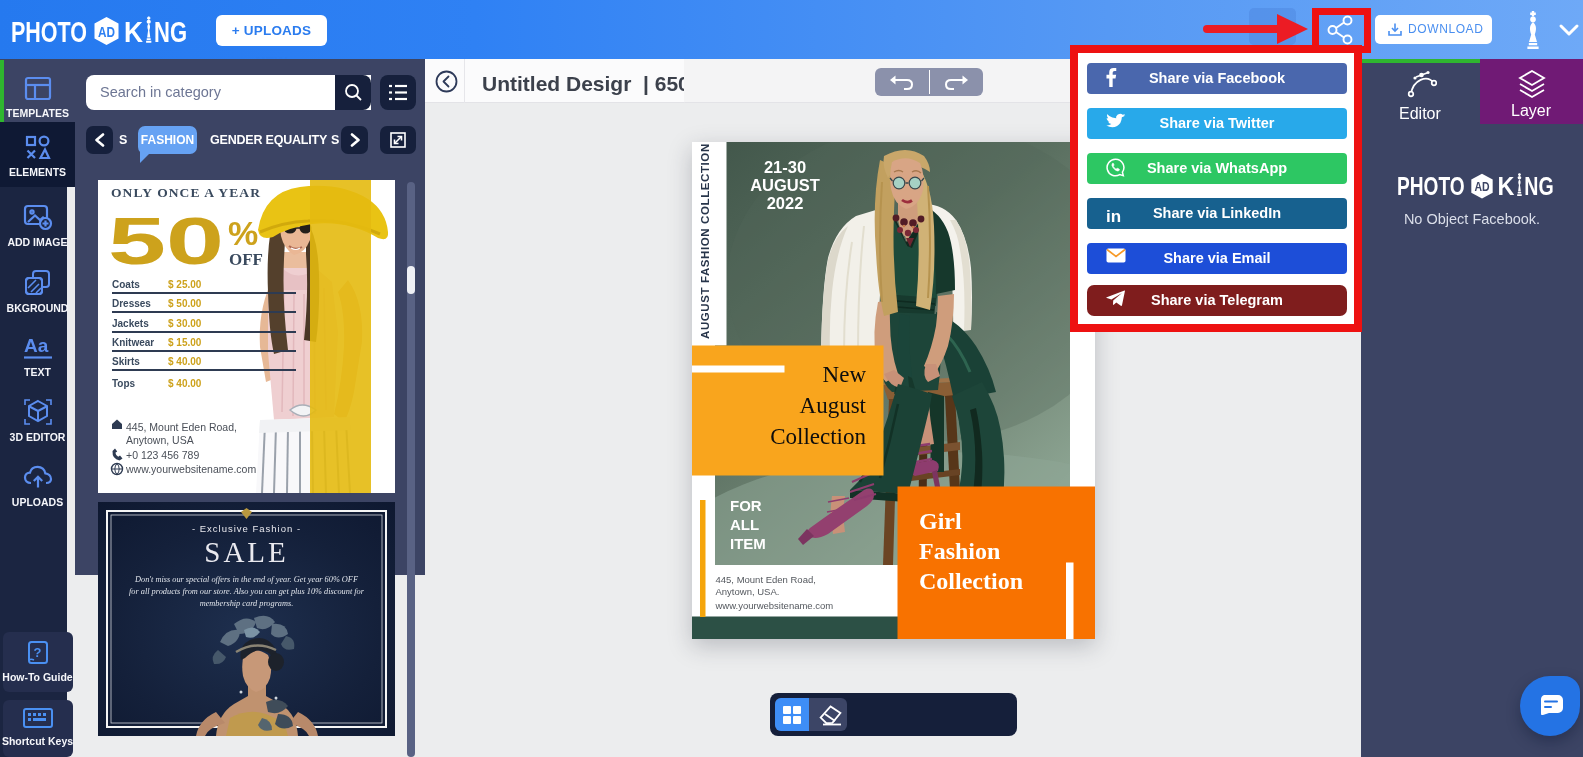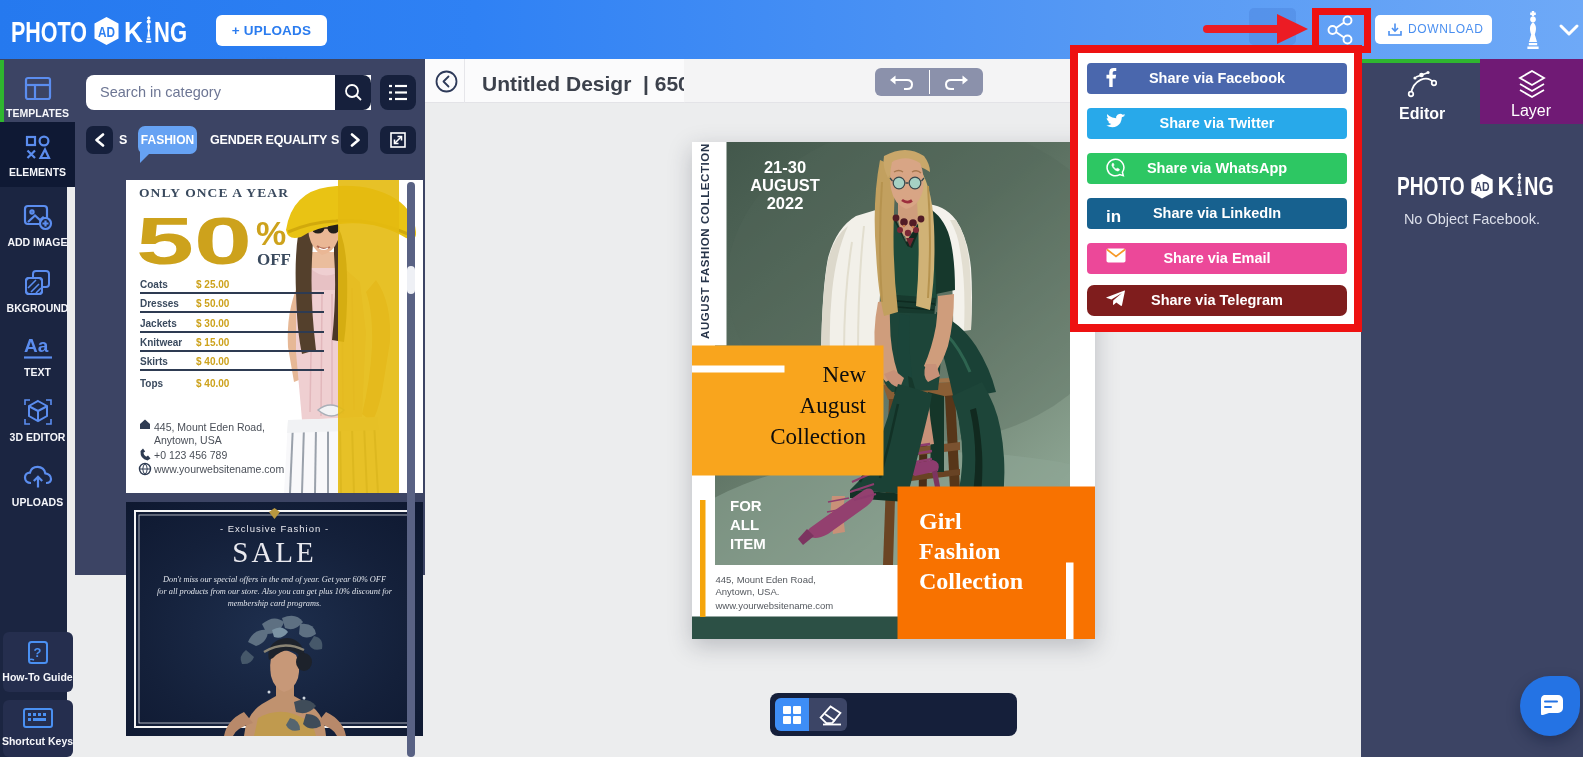--- a/index.html
+++ b/index.html
@@ -28,21 +28,21 @@
   #searchbox { left:11px; top:16px; width:285px; height:35px; background:#fff; border-radius:8px 0 0 8px; }
   #searchbox input { border:0; outline:none; width:240px; margin:9px 0 0 14px; font-size:14.5px; color:#333; font-family:"Liberation Sans",sans-serif; }
   #searchbox input::placeholder { color:#6d7694; }
   #searchbtn { left:260px; top:16px; width:36px; height:35px; background:#16203c; border-radius:0 8px 8px 0; }
   #listbtn { left:305px; top:16px; width:36px; height:35px; background:#16203c; border-radius:8px; }
   .catbtn { position:absolute; background:#16203c; border-radius:7px; }
   .cattext { position:absolute; color:#fff; font-weight:700; font-size:12.5px; top:7px; letter-spacing:-0.2px; }
   #chip { position:absolute; left:63px; top:0px; width:59px; height:28px; background:#66a2f3; border-radius:7px; color:#fff; font-weight:700; font-size:12px; text-align:center; line-height:28px; }
   #chip:after { content:""; position:absolute; left:2px; top:26px; width:0; height:0; border-left:11px solid #66a2f3; border-bottom:11px solid transparent; }
 
-  .card { position:absolute; left:23px; width:297px; background:#fff;margin-left:28px; }
+  .card { position:absolute; left:23px; width:297px; background:#fff; }
   
   #sbtrack { left:332px; top:123px; width:8px; height:575px; background:#596284; border-radius:4px; }
   #sbthumb { left:332px; top:207px; width:8px; height:28px; background:#eef0f5; border-radius:4px; }
 
   
   #canvasbar { left:425px; top:59px; width:936px; height:44px; background:#fbfbfc; border-bottom:1px solid #e3e3e7; }
   #cb-title { position:absolute; left:57px; top:13px; font-size:21px; color:#3c414c; font-weight:700; }
   .cb-div { position:absolute; top:0; width:1px; height:44px; background:#e6e6ea; }
   #undoredo { position:absolute; left:450px; top:9px; width:108px; height:28px; background:#8b91ab; border-radius:6px; }
   #undoredo .mid { position:absolute; left:54px; top:2px; width:1px; height:24px; background:#fff; }
@@ -634,21 +634,21 @@
       <g stroke="#fff" stroke-width="1.7" fill="none">
         <path d="M4 24 C6 10 20 4 27 13"></path>
         <circle cx="4" cy="24" r="2.3" fill="#3c4464"></circle>
         <circle cx="27" cy="13" r="2.3" fill="#3c4464"></circle>
         <line x1="9" y1="7" x2="20" y2="3"></line>
         <circle cx="14.5" cy="5" r="2.3" fill="#fff" stroke="none"></circle>
         <circle cx="8" cy="8" r="1.6" fill="#fff" stroke="none"></circle>
         <circle cx="21" cy="2.5" r="1.6" fill="#fff" stroke="none"></circle>
       </g>
     </svg>
-    <div class="tablabel" style="left:38px; top:46px;font-weight:bold;">Editor</div>
+    <div class="tablabel" style="left:38px; top:46px;">Editor</div>
     <div id="rlogo" class="abs">
       <svg width="170" height="30" viewBox="0 0 170 30">
         <g transform="scale(0.89)">
         <text x="0" y="27" font-family="Liberation Sans" font-size="28" font-weight="bold" fill="#ffffff" textLength="76" lengthAdjust="spacingAndGlyphs">PHOTO</text>
         <polygon points="95.5,3 107.5,9.5 107.5,24.5 95.5,31 83.5,24.5 83.5,9.5" fill="#ffffff"></polygon>
         <text x="87" y="22.5" font-family="Liberation Sans" font-size="14" font-weight="bold" fill="#3c4464" textLength="17" lengthAdjust="spacingAndGlyphs">AD</text>
         <text x="113" y="27" font-family="Liberation Sans" font-size="28" font-weight="bold" fill="#ffffff" textLength="19" lengthAdjust="spacingAndGlyphs">K</text>
         <g transform="translate(133,2.5) scale(1.02)">
           <path d="M4.5 0 v3 M3 1.5 h3" stroke="#fff" stroke-width="1.6" fill="none"></path>
           <circle cx="4.5" cy="5" r="2" fill="#fff"></circle>
@@ -677,21 +677,21 @@
         </svg>
     </div>
     <div class="shbtn" style="top:55px; background:#28a9ea;">Share via Twitter
       <svg width="20" height="17" viewBox="0 0 20 17">
           <path d="M19.4 2 q-0.8 0.5 -1.9 0.7 q1.1-0.7 1.4-1.8 q-1 0.6 -2.2 0.9 Q15.6 0.7 14.2 0.7 q-2.8 0 -3.9 2.6 q-0.3 0.8 -0.1 2 Q6 5.1 3.3 3 Q2 2 1.3 1 q-1.2 2.5 0.9 4.4 q-0.8 0 -1.5 -0.4 q0 2.7 2.9 3.5 q-0.9 0.2 -1.6 0 q0.8 2.3 3.4 2.5 q-2.2 1.7 -5.1 1.4 q5.6 3.3 10.8 0.6 q4.3 -2.4 4.7 -8.2 q0 -0.5 0 -0.6 Q18.7 3.2 19.4 2 Z" fill="#fff"></path>
         </svg>
     </div>
     <div class="shbtn" style="top:145px; background:#17618f;">Share via LinkedIn
       <span class="ictxt" style="font-size:17px; font-weight:700; top:3px;">in</span>
     </div>
-    <div class="shbtn" style="top:190px; background:#ec4899;">Share via Email
+    <div class="shbtn" style="top:190px; background:#1d4ed8;">Share via Email
       <svg width="20" height="15" viewBox="0 0 20 15">
           <rect x="0.5" y="0.5" width="19" height="14" rx="1.8" fill="#fff"></rect>
           <path d="M1 1.5 L10 8.5 L19 1.5" stroke="#f79a28" stroke-width="1.6" fill="none"></path>
         </svg>
     </div>
     <div class="shbtn" style="top:232px; background:#7f1d1d;border-radius:7px;">Share via Telegram
       <svg width="19" height="17" viewBox="0 0 19 17">
           <path d="M18.5 0.5 L0.8 7.3 q-1 0.4 0.1 0.8 L5.4 9.5 L16 3 L7.2 10.6 L7 14.6 q0.4 0.6 1 0 l2.3-2.2 4.5 3.4 q0.9 0.5 1.2-0.6 L18.9 1.2 q0.2-1-0.4-0.7 Z" fill="#fff"></path>
         </svg>
     </div>

